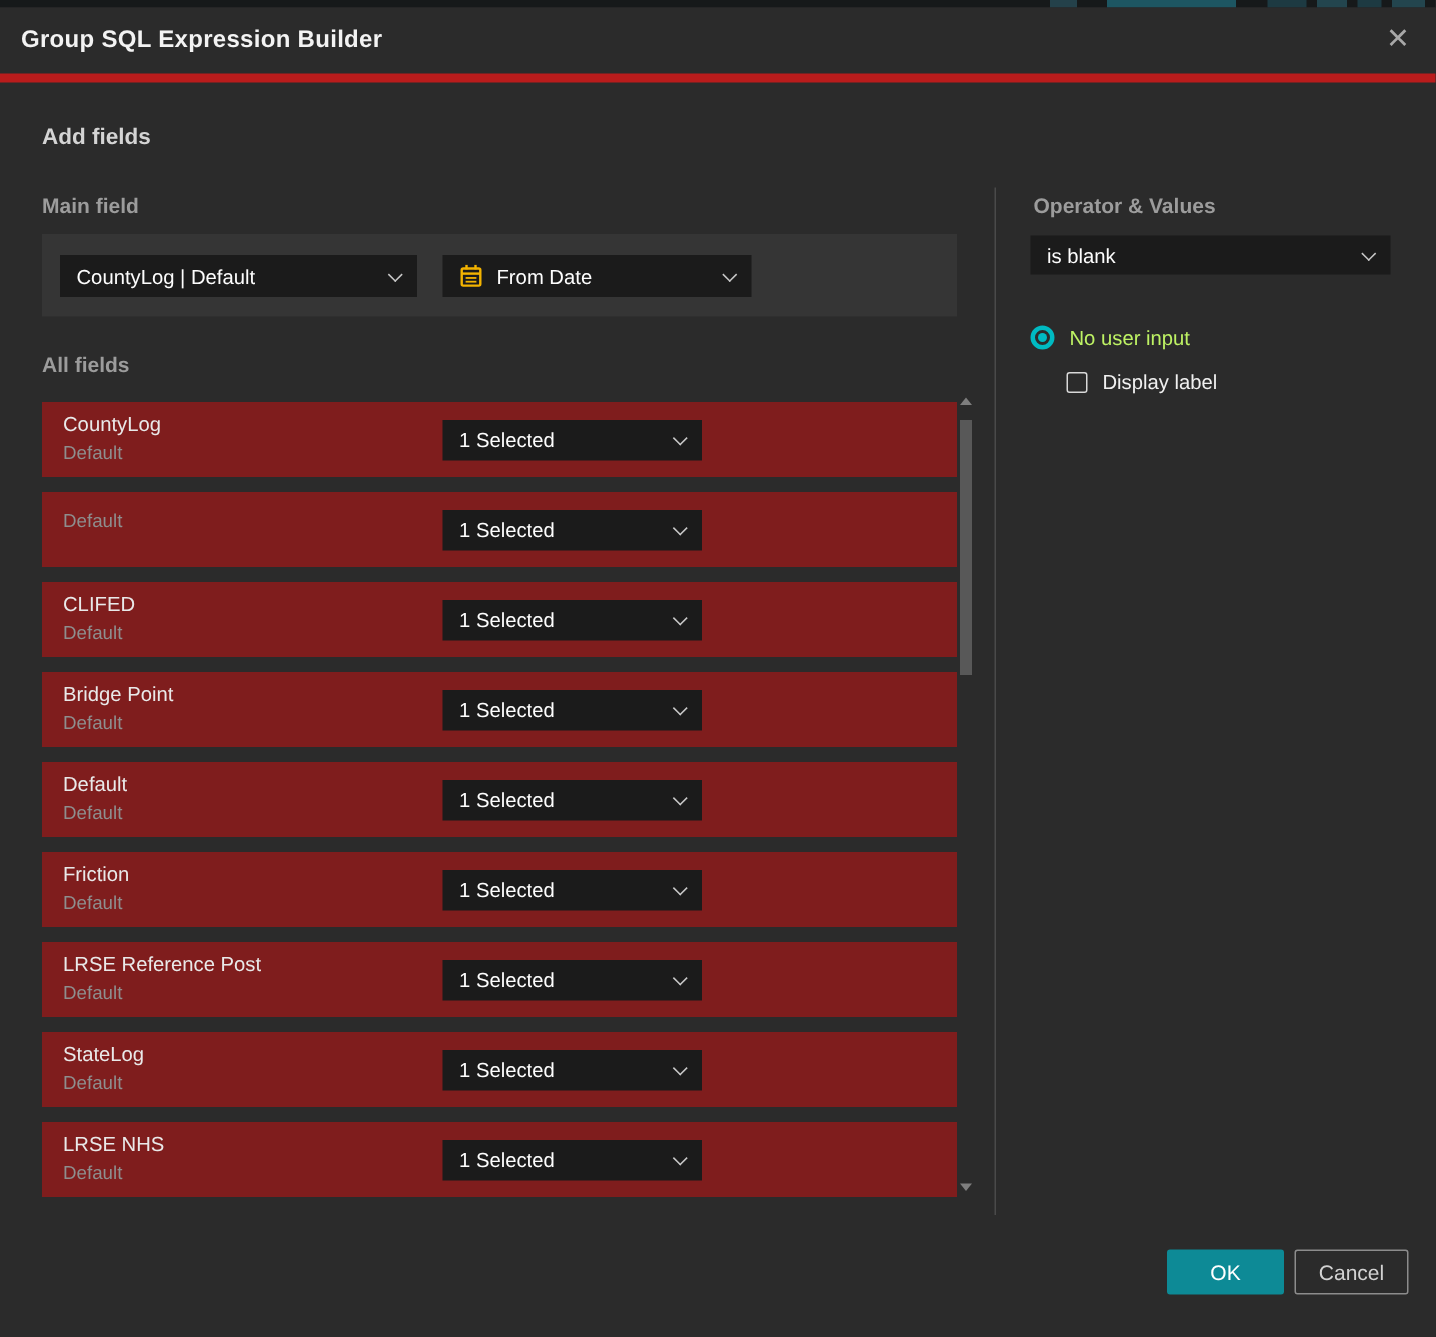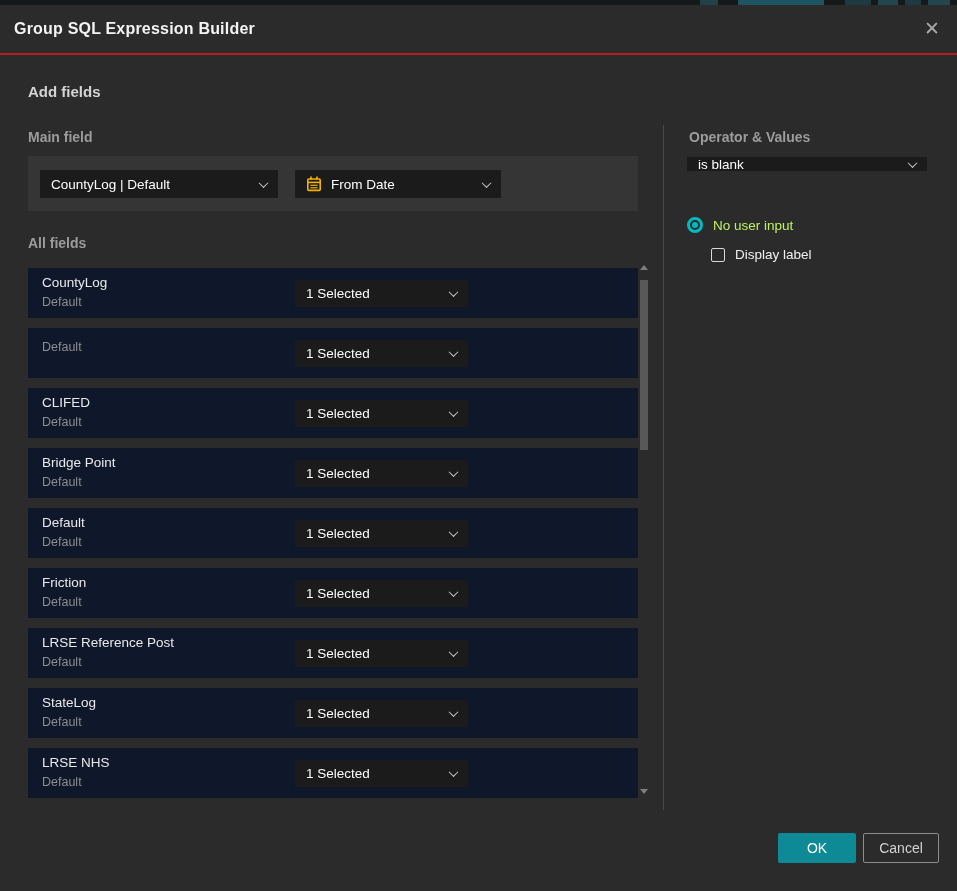--- a/index.html
+++ b/index.html
@@ -18,21 +18,21 @@
   .frag-b { left:738px; width:86px; background:#1d5662; }
   .frag-c { left:845px; width:26px; background:#1d3a42; }
   .frag-d { left:878px; width:20px; background:#23454e; }
   .frag-e { left:905px; width:16px; background:#1d3a42; }
   .frag-f { left:928px; width:22px; background:#23454e; }
 
   .dialog { position:absolute; left:0; top:5px; width:957px; height:886px; background:#2b2b2b; }
 
   .dlg-header {
     position:absolute; left:0; top:0; width:100%; height:50px;
-    border-bottom:2px solid #b91c1c;
+    border-bottom:6px solid #b91c1c;
     display:flex; align-items:center; padding:0 14px;
   }
   .dlg-title { font-size:16px; font-weight:bold; color:#f3f3f3; letter-spacing:.2px; }
   .dlg-close {
     margin-left:auto; width:22px; height:22px; background:none; border:none;
     color:#a8a8a8; font-size:19px; line-height:22px; text-align:center; cursor:pointer;
     font-family:"Liberation Sans", sans-serif;
   }
 
   .section-heading { position:absolute; left:28px; top:78px; font-size:15px; font-weight:bold; color:#d4d4d4; }
@@ -53,41 +53,41 @@
     margin-left:auto; width:7px; height:7px; flex:0 0 7px;
     border-right:1.6px solid #c9c9c9; border-bottom:1.6px solid #c9c9c9;
     transform:rotate(45deg) translate(-1px,-1px);
   }
   .dd-main-source { position:absolute; left:12px; top:14px; width:238px; height:28px; }
   .dd-main-field  { position:absolute; left:267px; top:14px; width:206px; height:28px; }
   .cal-icon { width:16px; height:16px; margin-right:9px; flex:0 0 16px; }
 
   .fields-list { position:absolute; left:28px; top:263px; width:610px; }
   .field-row {
-    position:relative; width:610px; height:50px; background:#0f172a;
+    position:relative; width:610px; height:50px; background:#7f1d1d;
     margin-bottom:10px; padding:7px 0 0 14px;
   }
   .field-name { font-size:13.5px; color:#e9e9e9; }
   .field-type { font-size:12.5px; color:#8e8e8e; margin-top:5px; }
   .dd-row-select { position:absolute; left:267px; top:12px; width:173px; height:27px; }
 
   
   .scrollbar { position:absolute; left:640px; top:258px; width:8px; height:536px; }
   .scroll-up, .scroll-down { position:absolute; left:0; width:8px; height:8px; display:flex; justify-content:center; cursor:pointer; }
   .scroll-up { top:2px; }
   .scroll-down { bottom:2px; }
   .tri-up { width:0; height:0; border-left:4px solid transparent; border-right:4px solid transparent; border-bottom:5px solid #7e7e7e; }
   .tri-down { width:0; height:0; border-left:4px solid transparent; border-right:4px solid transparent; border-top:5px solid #7e7e7e; }
   .scroll-thumb { position:absolute; left:0; top:17px; width:8px; height:170px; background:#585858; cursor:grab; }
 
   .v-divider { position:absolute; left:663px; top:120px; width:1px; height:685px; background:#4a4a4a; }
 
   
   .lbl-operator { left:689px; top:124px; }
-  .dd-operator { position:absolute; left:687px; top:152px; width:240px; height:14px; }
+  .dd-operator { position:absolute; left:687px; top:152px; width:240px; height:26px; }
 
   .radio-row { position:absolute; left:687px; top:212px; display:flex; align-items:center; cursor:pointer; }
   .radio {
     width:16px; height:16px; border-radius:50%;
     border:3px solid #00bac2; background:#2b2b2b; position:relative; flex:0 0 16px;
   }
   .radio::after { content:""; position:absolute; inset:2px; border-radius:50%; background:#00bac2; }
   .radio-label { margin-left:10px; font-size:13.5px; color:#bef264; }
 
   .checkbox-row { position:absolute; left:711px; top:242px; display:flex; align-items:center; cursor:pointer; }

